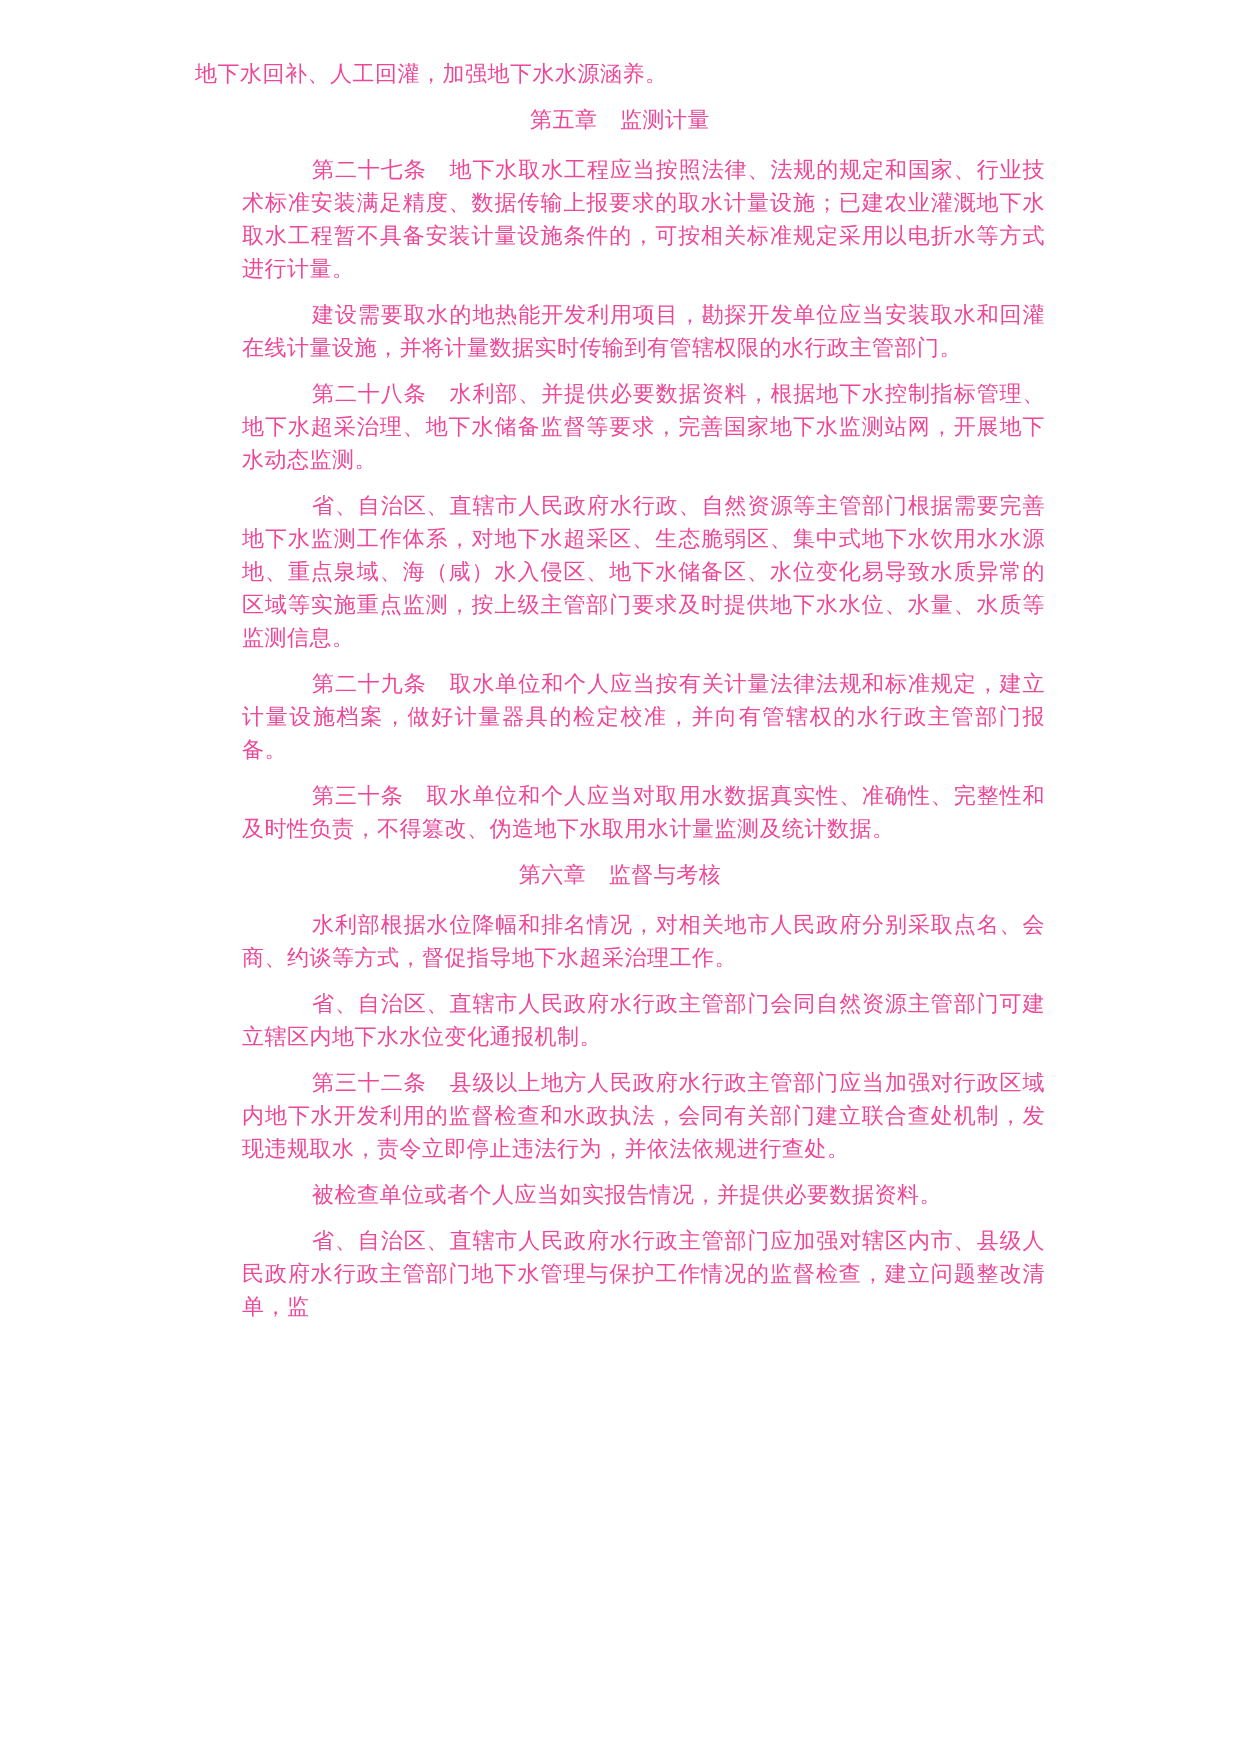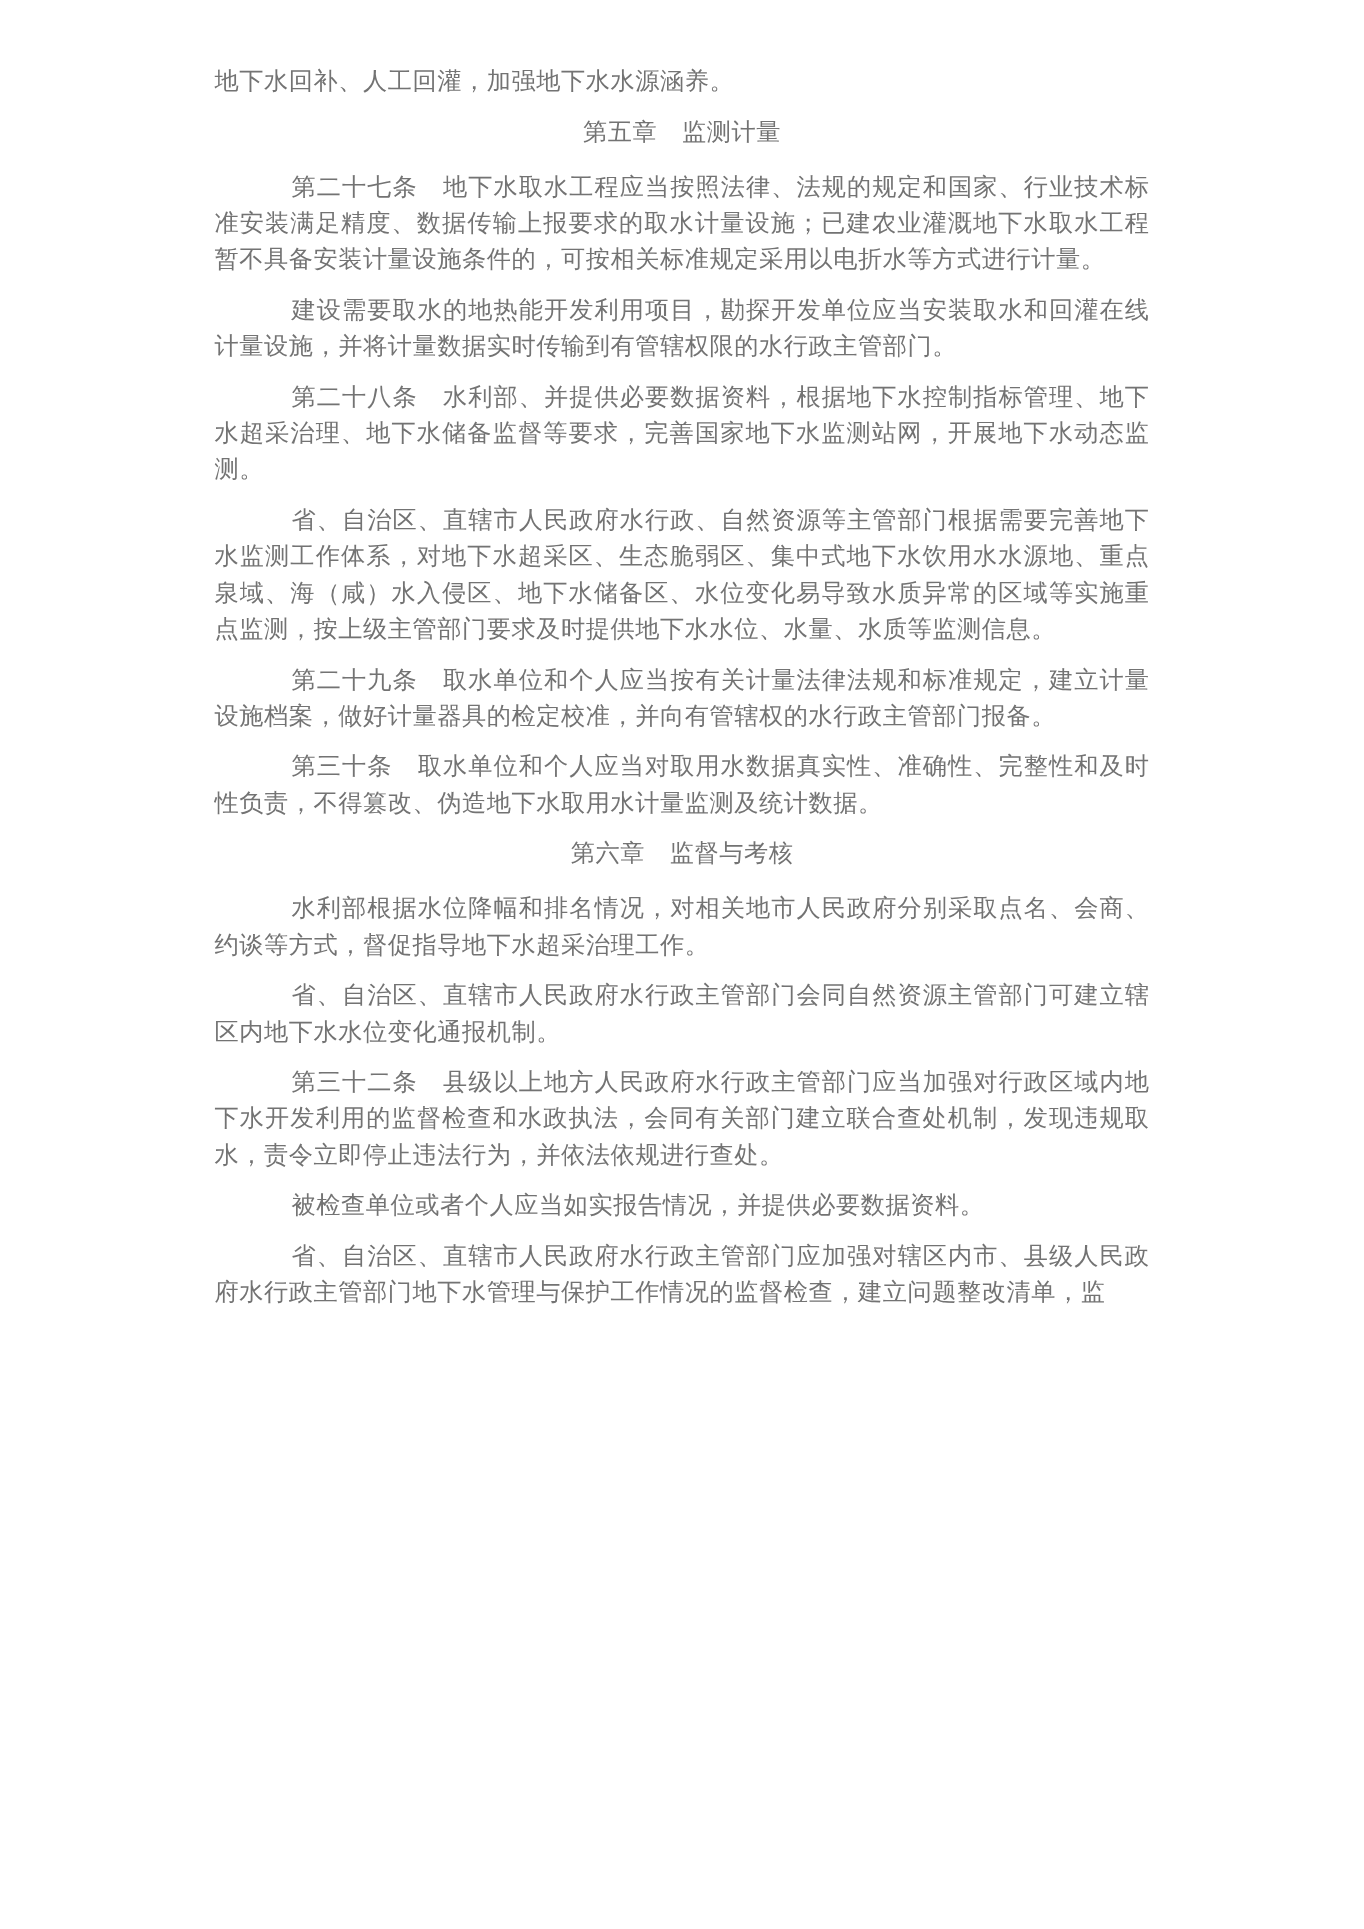--- a/index.html
+++ b/index.html
@@ -10,31 +10,32 @@
   .doc-page {
     position: relative;
     width: 1240px;
     height: 1754px;
     margin: 0 auto;
     background: #ffffff;
     box-sizing: border-box;
     padding: 57px 195px 0 195px;
     overflow: hidden;
     font-family: "Liberation Serif", "DejaVu Serif", serif;
-    color: #737373;
+    color: #ec4899;
     font-size: 22px;
     line-height: 33px;
     letter-spacing: 0.5px;
   }
   .doc-page p {
     margin: 0 0 13px 0;
     text-align: justify;
   }
   .doc-page p.body-para {
     text-indent: 70px;
+    margin-left: 47px;
   }
   .doc-page p.cont-para {
     text-indent: 0;
   }
   .doc-page h2.chapter-heading {
     margin: 13px 0 17px 0;
     font-size: 22px;
     font-weight: normal;
     line-height: 33px;
     text-align: center;

